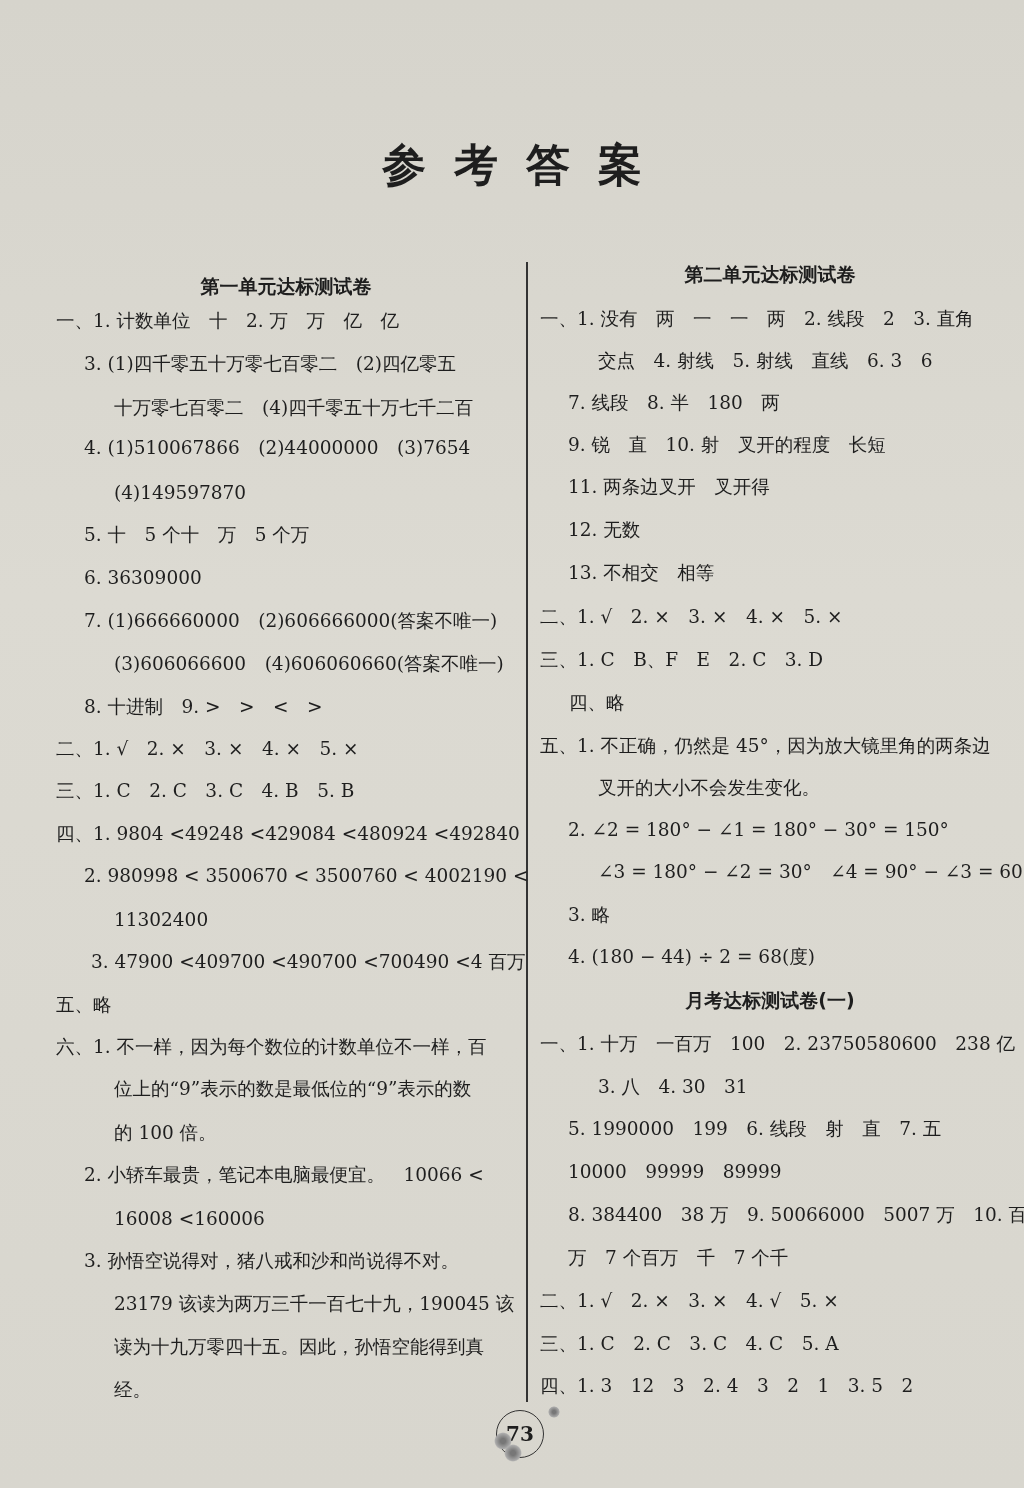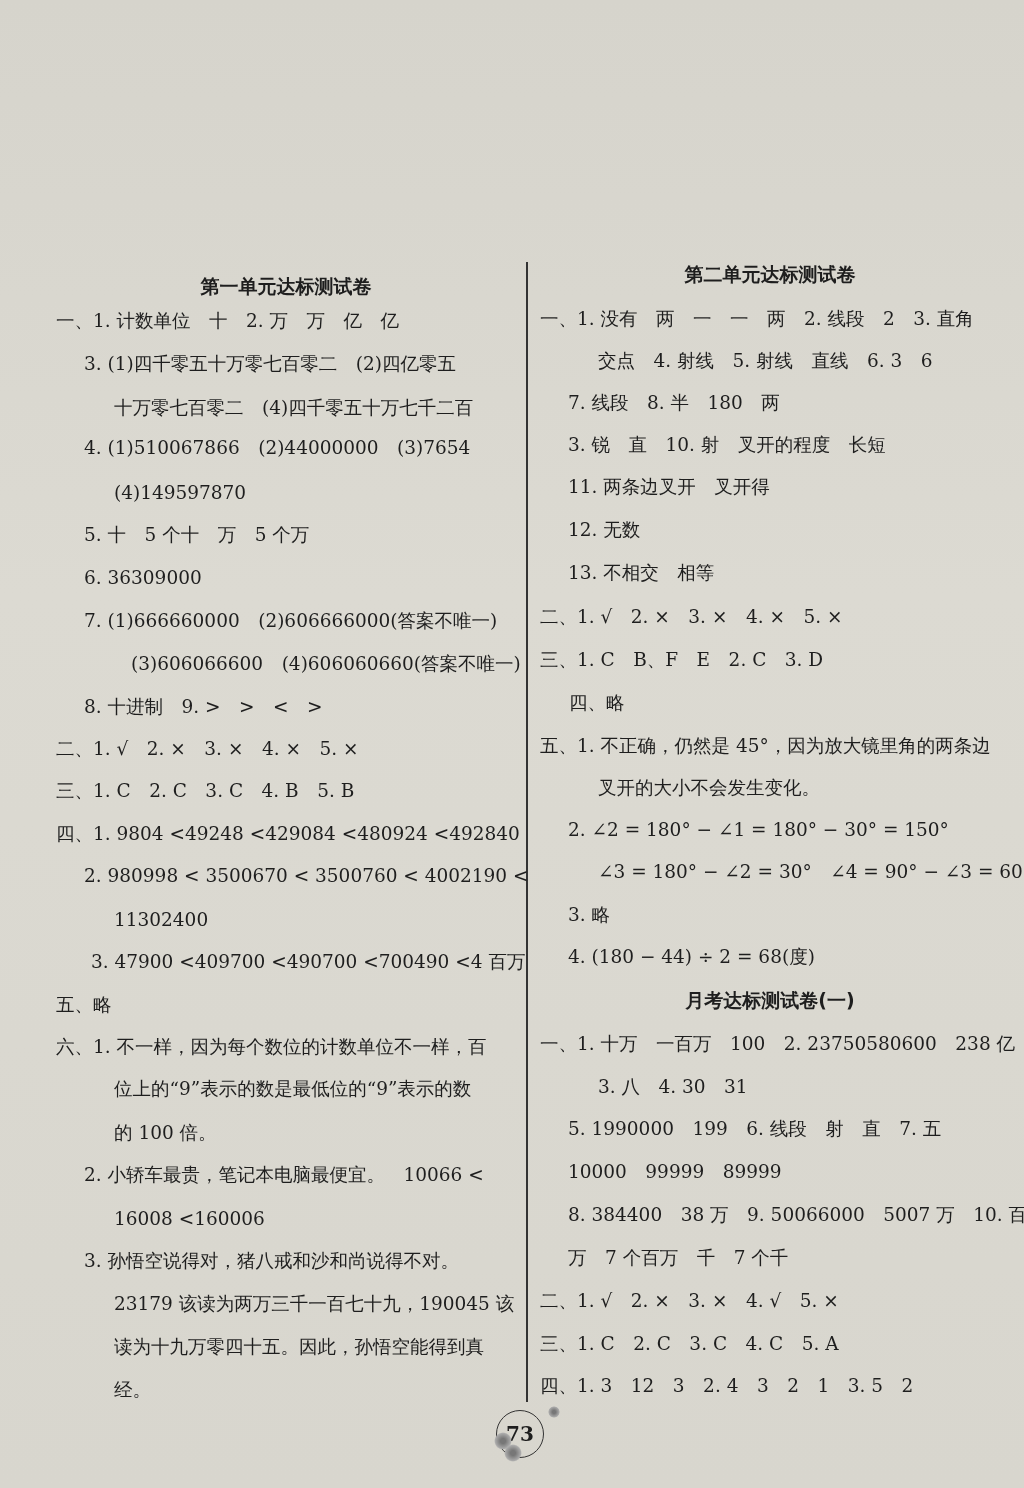--- a/index.html
+++ b/index.html
@@ -45,35 +45,36 @@
   .flower {
     position: absolute; width: 18px; height: 18px; border-radius: 50%;
     background: radial-gradient(circle, #777 20%, #aaa 60%, transparent 70%);
   }
 </style>
 </head>
 <body>
 
 <div class="page">
 
+  <div class="title">参考答案</div>
 
   <div class="divider"></div>
 
   <div class="col left">
     <div class="sec-title" style="top:274px;">第一单元达标测试卷</div>
 
     <div class="line ind0" style="top:309px;">一、1. 计数单位　十　2. 万　万　亿　亿</div>
     <div class="line ind1" style="top:352px;">3. (1)四千零五十万零七百零二　(2)四亿零五</div>
     <div class="line ind2" style="top:396px;">十万零七百零二　(4)四千零五十万七千二百</div>
     <div class="line ind1" style="top:436px;">4. (1)510067866　(2)44000000　(3)7654</div>
     <div class="line ind2" style="top:481px;">(4)149597870</div>
     <div class="line ind1" style="top:523px;">5. 十　5 个十　万　5 个万</div>
     <div class="line ind1" style="top:566px;">6. 36309000</div>
     <div class="line ind1" style="top:609px;">7. (1)666660000　(2)606666000(答案不唯一)</div>
-    <div class="line ind2" style="top:652px;margin-left:17px;">(3)606066600　(4)606060660(答案不唯一)</div>
+    <div class="line ind2" style="top:652px;">(3)606066600　(4)606060660(答案不唯一)</div>
     <div class="line ind1" style="top:695px;">8. 十进制　9. &gt;　&gt;　&lt;　&gt;</div>
     <div class="line ind0" style="top:737px;">二、1. √　2. ×　3. ×　4. ×　5. ×</div>
     <div class="line ind0" style="top:779px;">三、1. C　2. C　3. C　4. B　5. B</div>
     <div class="line ind0" style="top:822px;">四、1. 9804 &lt;49248 &lt;429084 &lt;480924 &lt;492840</div>
     <div class="line ind1" style="top:864px;">2. 980998 &lt; 3500670 &lt; 3500760 &lt; 4002190 &lt;</div>
     <div class="line ind2" style="top:908px;">11302400</div>
     <div class="line ind1" style="top:950px;margin-left:7px;">3. 47900 &lt;409700 &lt;490700 &lt;700490 &lt;4 百万</div>
     <div class="line ind0" style="top:993px;">五、略</div>
     <div class="line ind0" style="top:1035px;">六、1. 不一样，因为每个数位的计数单位不一样，百</div>
     <div class="line ind2" style="top:1077px;">位上的“9”表示的数是最低位的“9”表示的数</div>
@@ -85,21 +86,21 @@
     <div class="line ind2" style="top:1335px;">读为十九万零四十五。因此，孙悟空能得到真</div>
     <div class="line ind2" style="top:1378px;">经。</div>
   </div>
 
   <div class="col right">
     <div class="sec-title" style="top:262px;">第二单元达标测试卷</div>
 
     <div class="line ind0" style="top:307px;">一、1. 没有　两　一　一　两　2. 线段　2　3. 直角</div>
     <div class="line ind2" style="top:349px;">交点　4. 射线　5. 射线　直线　6. 3　6</div>
     <div class="line ind1" style="top:391px;">7. 线段　8. 半　180　两</div>
-    <div class="line ind1" style="top:433px;">3. 锐　直　10. 射　叉开的程度　长短</div>
+    <div class="line ind1" style="top:433px;">9. 锐　直　10. 射　叉开的程度　长短</div>
     <div class="line ind1" style="top:475px;">11. 两条边叉开　叉开得</div>
     <div class="line ind1" style="top:518px;">12. 无数</div>
     <div class="line ind1" style="top:561px;">13. 不相交　相等</div>
     <div class="line ind0" style="top:605px;">二、1. √　2. ×　3. ×　4. ×　5. ×</div>
     <div class="line ind0" style="top:648px;">三、1. C　B、F　E　2. C　3. D</div>
     <div class="line ind0" style="top:691px;margin-left:29px;">四、略</div>
     <div class="line ind0" style="top:734px;">五、1. 不正确，仍然是 45°，因为放大镜里角的两条边</div>
     <div class="line ind2" style="top:776px;">叉开的大小不会发生变化。</div>
     <div class="line ind1" style="top:818px;">2. ∠2 = 180° − ∠1 = 180° − 30° = 150°</div>
     <div class="line ind2" style="top:860px;">∠3 = 180° − ∠2 = 30°　∠4 = 90° − ∠3 = 60°</div>

